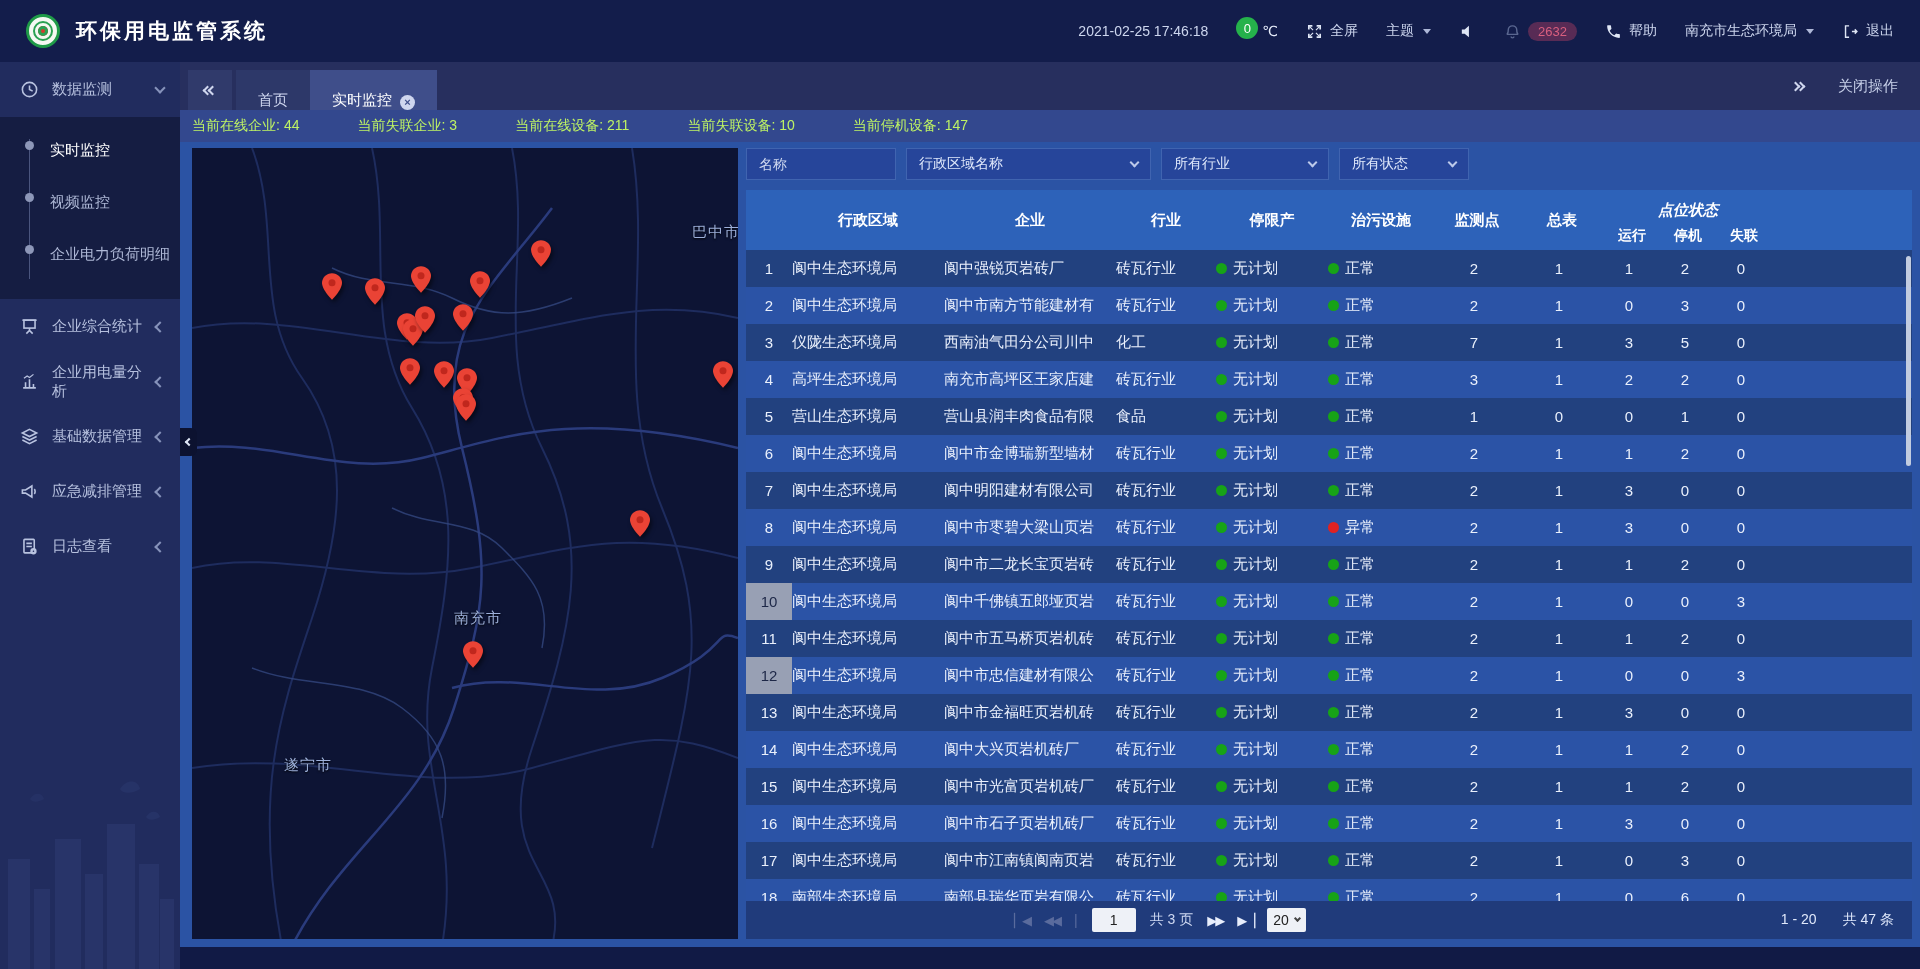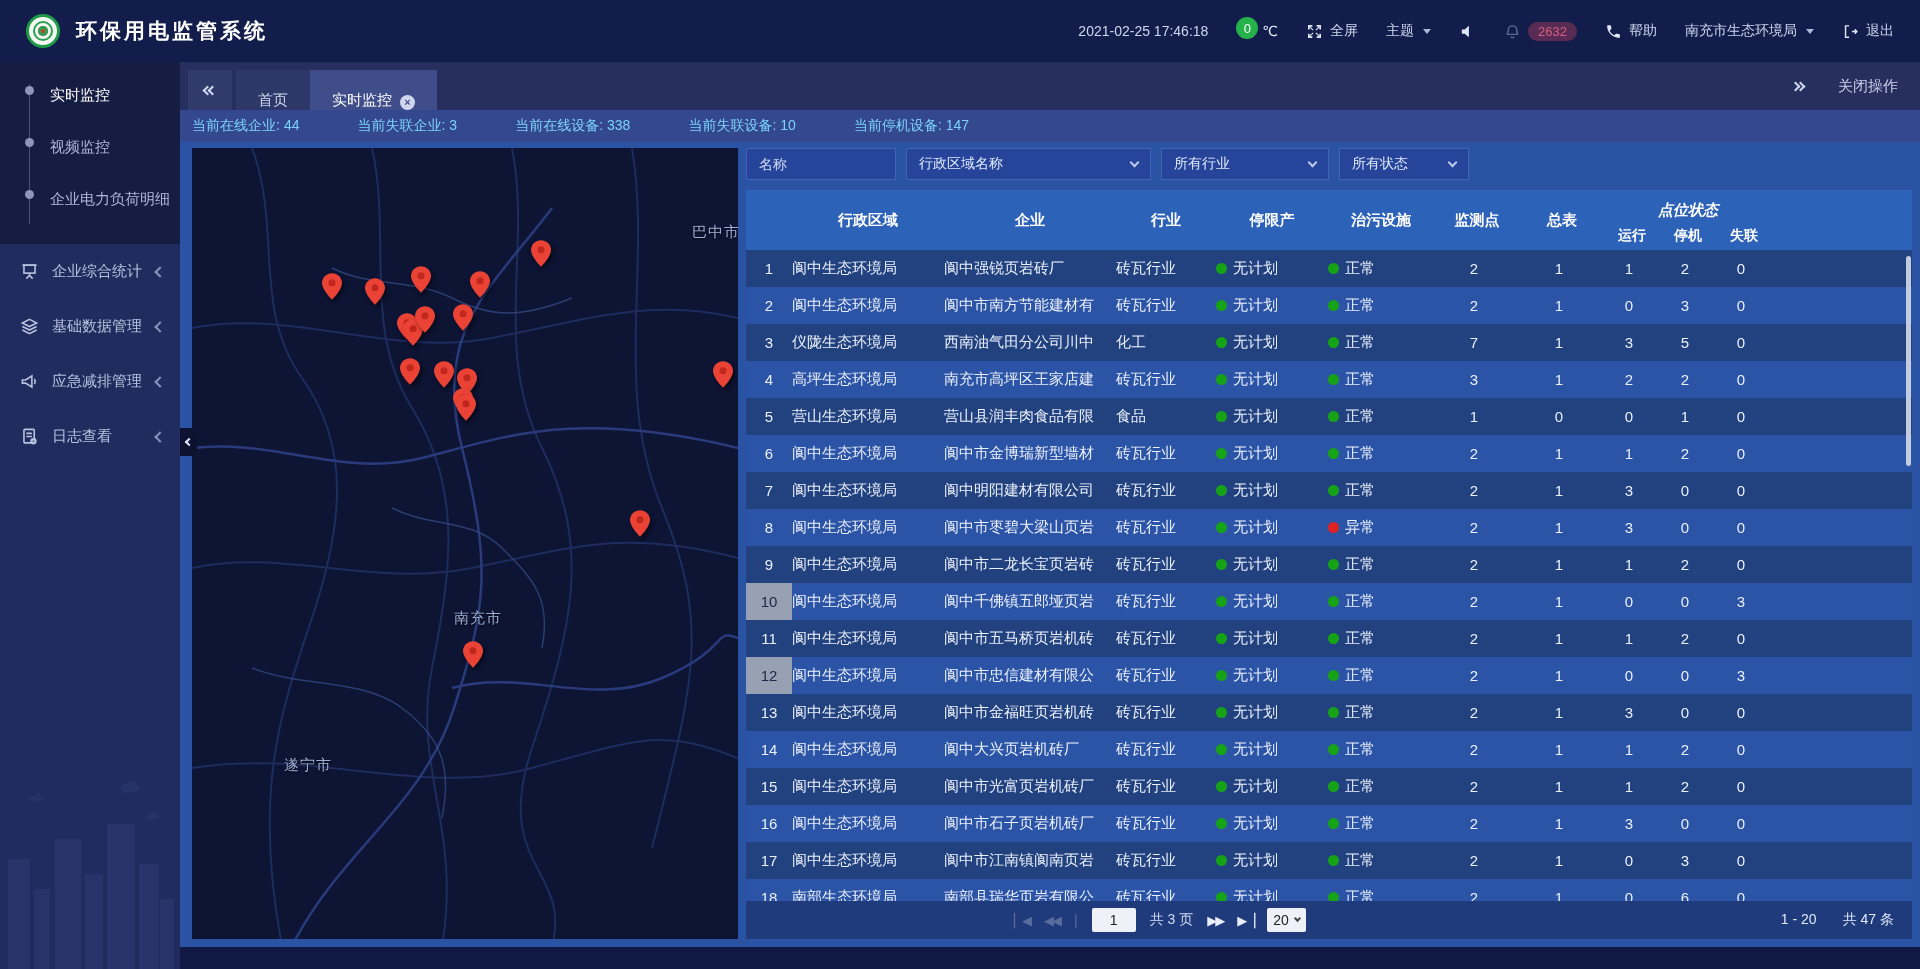--- a/index.html
+++ b/index.html
@@ -57,21 +57,21 @@
   .dbl-chev .chev { width:7px; height:7px; border-color:#cfd6ee; }
   .dbl-chev .chev + .chev { margin-left:-2px; }
   .chev.rgt { transform:rotate(-45deg); }
   .tab { height:40px; padding:0 22px; display:flex; align-items:flex-end; gap:8px; color:#cdd5ee; font-size:15px; cursor:pointer; background:transparent; }
   .tab.plain { background:#2d3869; }
   .tab.active { background:#3f4e8a; color:#ffffff; }
   .tab-close { width:15px; height:15px; border-radius:50%; background:#cfd6ee; color:#3f4e8a; font-size:11px; line-height:15px; text-align:center; font-weight:bold; }
   .tab-ops { position:absolute; right:0; top:0; height:48px; display:flex; align-items:center; gap:34px; padding-right:22px; color:#c6cfe8; font-size:15px; }
 
   
-  .statsbar { height:32px; background:#33488e; display:flex; align-items:center; padding-left:12px; gap:58px; font-size:14px; color:#7dd3fc; flex-shrink:0; }
+  .statsbar { height:32px; background:#33488e; display:flex; align-items:center; padding-left:12px; gap:58px; font-size:14px; color:#bef264; flex-shrink:0; }
   .stat-item { white-space:nowrap; }
   .stat-item b { font-weight:normal; margin-left:4px; }
 
   
   .content { flex:1; display:flex; padding:6px 8px 8px 12px; gap:8px; min-height:0; }
 
   
   .map-panel { width:546px; flex-shrink:0; background:#0d1434; position:relative; overflow:hidden; }
   .map-roads { position:absolute; inset:0; }
   .city-label { position:absolute; color:#9db0da; font-size:15px; letter-spacing:1px; text-shadow:0 1px 2px #000; white-space:nowrap; }
@@ -184,40 +184,60 @@
             </svg>
         </span>
         <span>退出</span>
       </span>
     </div>
   </header>
 
   <div class="body-row">
 
     <aside class="sidebar">
+      <div class="menu-group">
+        <span class="micon">
+          <svg viewBox="0 0 24 24" fill="none" stroke="#b9c3e0" stroke-width="2">
+              <circle cx="12" cy="12" r="9"></circle>
+              <path d="M12 7v5l4 2"></path>
+            </svg>
+        </span>
+        <span class="glabel">数据监测</span>
+        <span class="chev down"></span>
+      </div>
       <div class="submenu">
         <div class="submenu-item active">
           <span>实时监控</span>
         </div>
         <div class="submenu-item">
           <span>视频监控</span>
         </div>
         <div class="submenu-item">
           <span>企业电力负荷明细</span>
         </div>
       </div>
       <div class="menu-group">
         <span class="micon">
           <svg viewBox="0 0 24 24" fill="none" stroke="#b9c3e0" stroke-width="2">
               <path d="M3 4h18"></path>
               <rect x="5" y="4" width="14" height="10"></rect>
               <path d="M12 14v3m-4 4l4-4 4 4"></path>
             </svg>
         </span>
         <span class="glabel">企业综合统计</span>
+        <span class="chev left"></span>
+      </div>
+      <div class="menu-group">
+        <span class="micon">
+          <svg viewBox="0 0 24 24" fill="none" stroke="#b9c3e0" stroke-width="2">
+              <path d="M4 20h16M7 20v-7M12 20V9M17 20v-5"></path>
+              <path d="M5 8l4-3 3 2 5-4" stroke-width="1.6"></path>
+            </svg>
+        </span>
+        <span class="glabel">企业用电量分析</span>
         <span class="chev left"></span>
       </div>
       <div class="menu-group">
         <span class="micon">
           <svg viewBox="0 0 24 24" fill="none" stroke="#b9c3e0" stroke-width="2">
               <path d="M12 3l9 4.5L12 12 3 7.5 12 3z"></path>
               <path d="M3 12l9 4.5 9-4.5M3 16.5L12 21l9-4.5"></path>
             </svg>
         </span>
         <span class="glabel">基础数据管理</span>
@@ -284,21 +304,21 @@
               <span class="chev rgt"></span>
               <span class="chev rgt"></span>
             </span>
           <span>关闭操作</span>
         </div>
       </div>
 
       <div class="statsbar">
         <span class="stat-item"><span>当前在线企业:</span><b>44</b></span>
         <span class="stat-item"><span>当前失联企业:</span><b>3</b></span>
-        <span class="stat-item"><span>当前在线设备:</span><b>338</b></span>
+        <span class="stat-item"><span>当前在线设备:</span><b>211</b></span>
         <span class="stat-item"><span>当前失联设备:</span><b>10</b></span>
         <span class="stat-item"><span>当前停机设备:</span><b>147</b></span>
       </div>
 
       <div class="content">
 
         <div class="map-panel">
           <svg class="map-roads" viewBox="0 0 546 798" fill="none">
             <g stroke="#1e2c5e" stroke-width="2">
               <path d="M60 0 C 90 80, 60 160, 110 230 S 150 380, 120 470 S 60 640, 90 798"></path>

